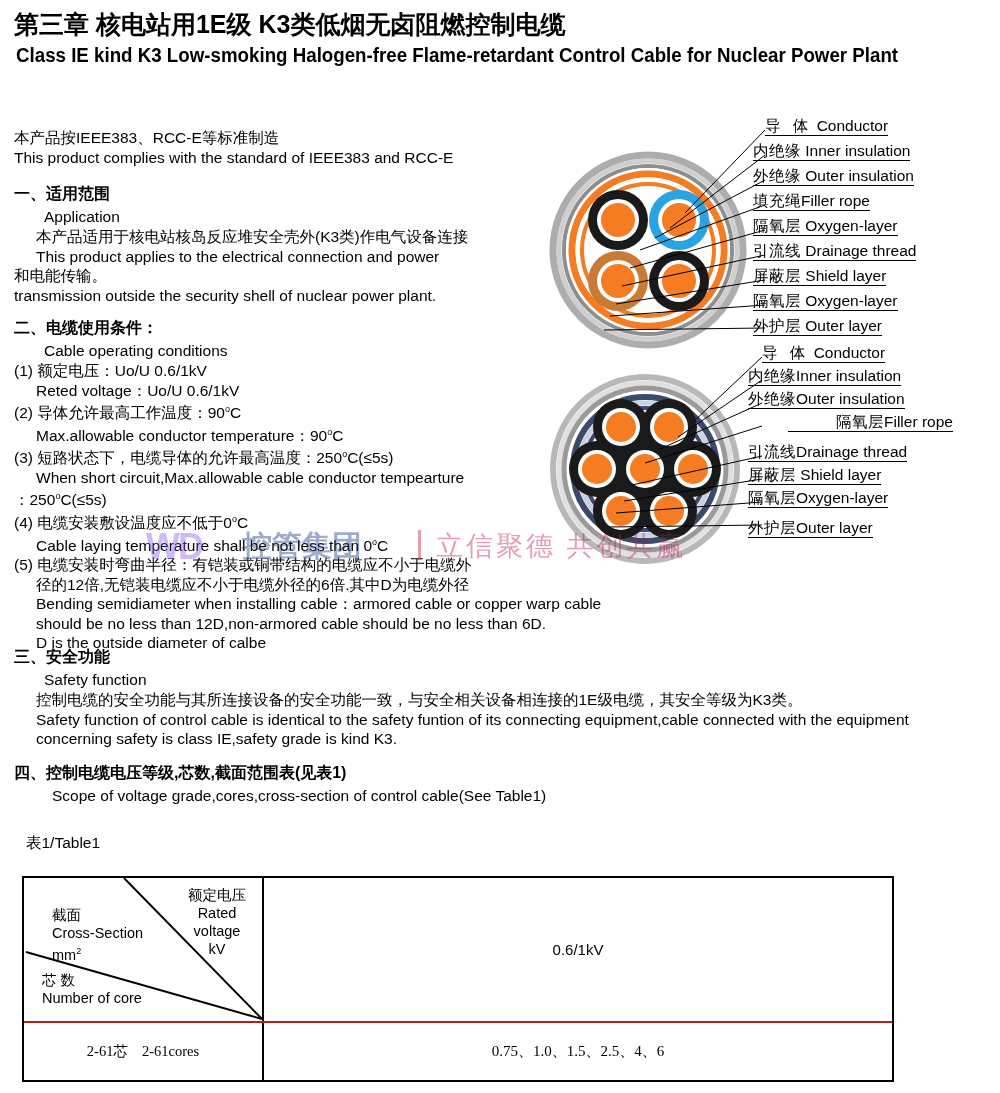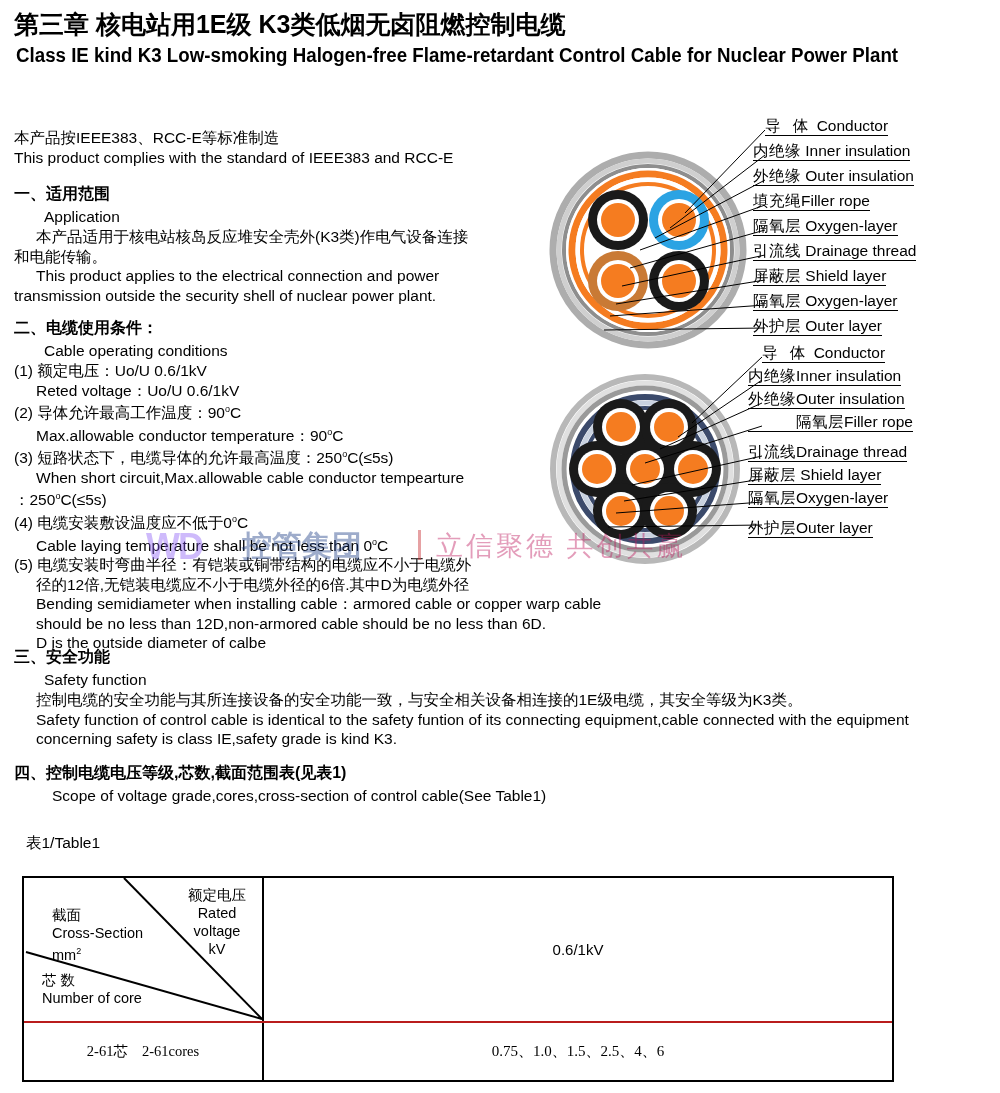--- a/index.html
+++ b/index.html
@@ -176,22 +176,22 @@
   <div class="body-col">
 
     <div class="ln cn">本产品按IEEE383、RCC-E等标准制造</div>
     <div class="ln en">This product complies with the standard of IEEE383 and RCC-E</div>
 
     <div class="gap14"></div>
 
     <div class="hdr">一、适用范围</div>
     <div class="sub">Application</div>
     <div class="ln cn indent">本产品适用于核电站核岛反应堆安全壳外(K3类)作电气设备连接</div>
+    <div class="ln en indent">This product applies to the electrical connection  and power</div>
     <div class="ln cn">和电能传输。</div>
-    <div class="ln en indent">This product applies to the electrical connection  and power</div>
     <div class="ln en">transmission outside the security shell of nuclear power plant.</div>
 
     <div class="gap10"></div>
 
     <div class="hdr">二、电缆使用条件：</div>
     <div class="sub">Cable operating conditions</div>
 
     <div class="ln cn">(1) 额定电压：Uo/U  0.6/1kV</div>
     <div class="ln en indent">Reted voltage：Uo/U  0.6/1kV</div>
 
@@ -371,21 +371,21 @@
     <div class="callout" style="left:762px; top:345px;">
       <span class="c-cn sp">导 体</span>
       <span class="c-en">Conductor</span>
     </div>
     <div class="callout" style="left:748px; top:368px;">
       <span class="c-cn">内绝缘</span><span class="c-en">Inner  insulation</span>
     </div>
     <div class="callout" style="left:748px; top:391px;">
       <span class="c-cn">外绝缘</span><span class="c-en">Outer insulation</span>
     </div>
-    <div class="callout" style="left:748px; top:414px;padding-left:48px;">
+    <div class="callout" style="left:788px; top:414px;padding-left:48px;">
       <span class="c-cn">隔氧层</span><span class="c-en">Filler rope</span>
     </div>
     <div class="callout" style="left:748px; top:444px;">
       <span class="c-cn">引流线</span><span class="c-en">Drainage thread</span>
     </div>
     <div class="callout" style="left:748px; top:467px;">
       <span class="c-cn">屏蔽层</span>
       <span class="c-en">Shield layer</span>
     </div>
     <div class="callout" style="left:748px; top:490px;">

